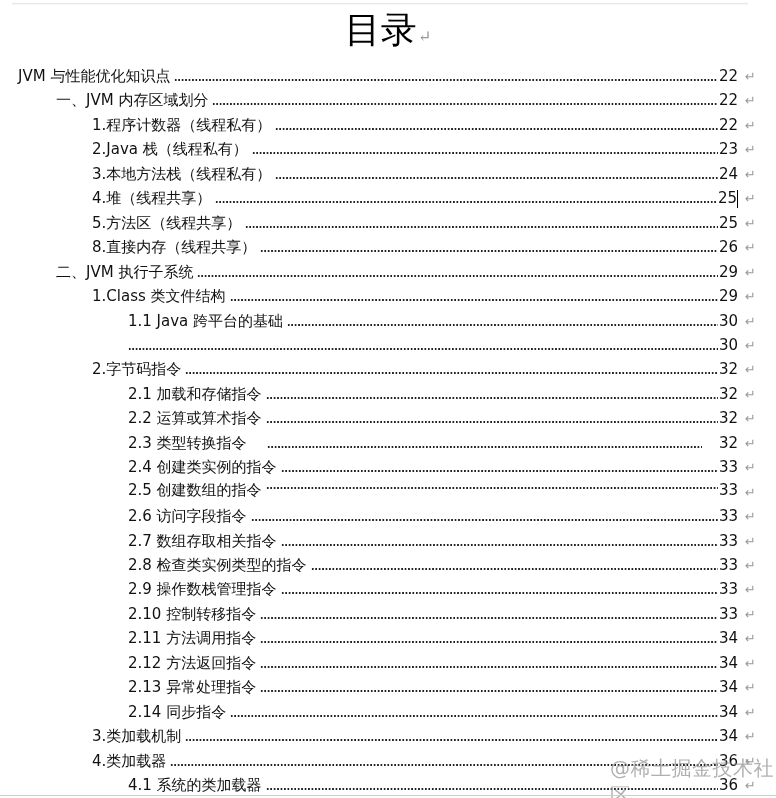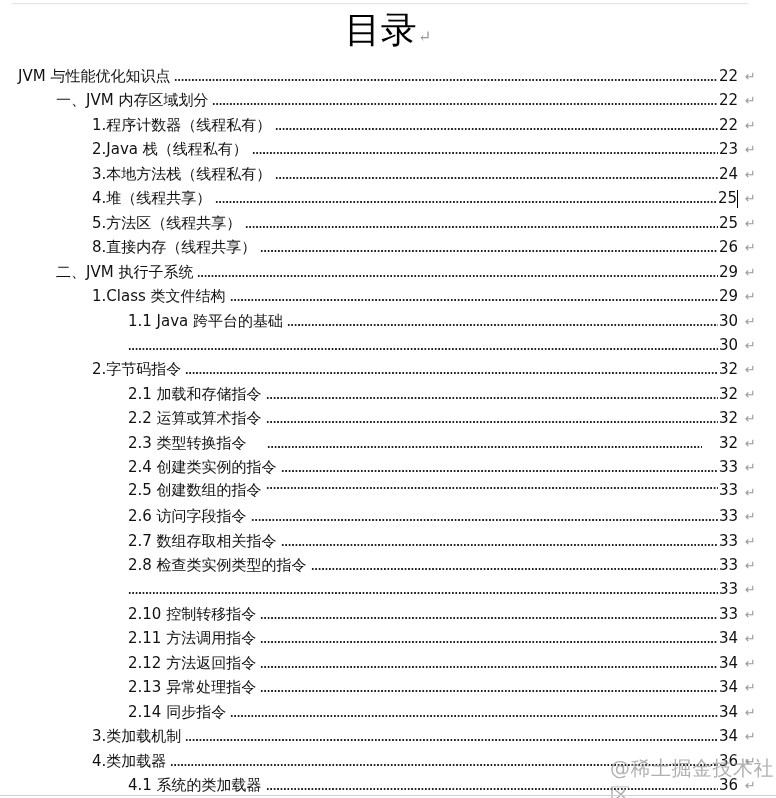--- a/index.html
+++ b/index.html
@@ -174,20 +174,21 @@
       <span class="page">33</span>
       <span class="mark">↵</span>
     </div>
     <div class="row lvl3" style="top: 489px;">
       <span class="label">2.8 检查类实例类型的指令</span>
       <span class="leader"></span>
       <span class="page">33</span>
       <span class="mark">↵</span>
     </div>
     <div class="row lvl3" style="top: 513.45px;">
+      <span class="label">2.9 操作数栈管理指令</span>
       <span class="leader"></span>
       <span class="page">33</span>
       <span class="mark">↵</span>
     </div>
     <div class="row lvl3" style="top: 537.9px;">
       <span class="label">2.10 控制转移指令</span>
       <span class="leader"></span>
       <span class="page">33</span>
       <span class="mark">↵</span>
     </div>

